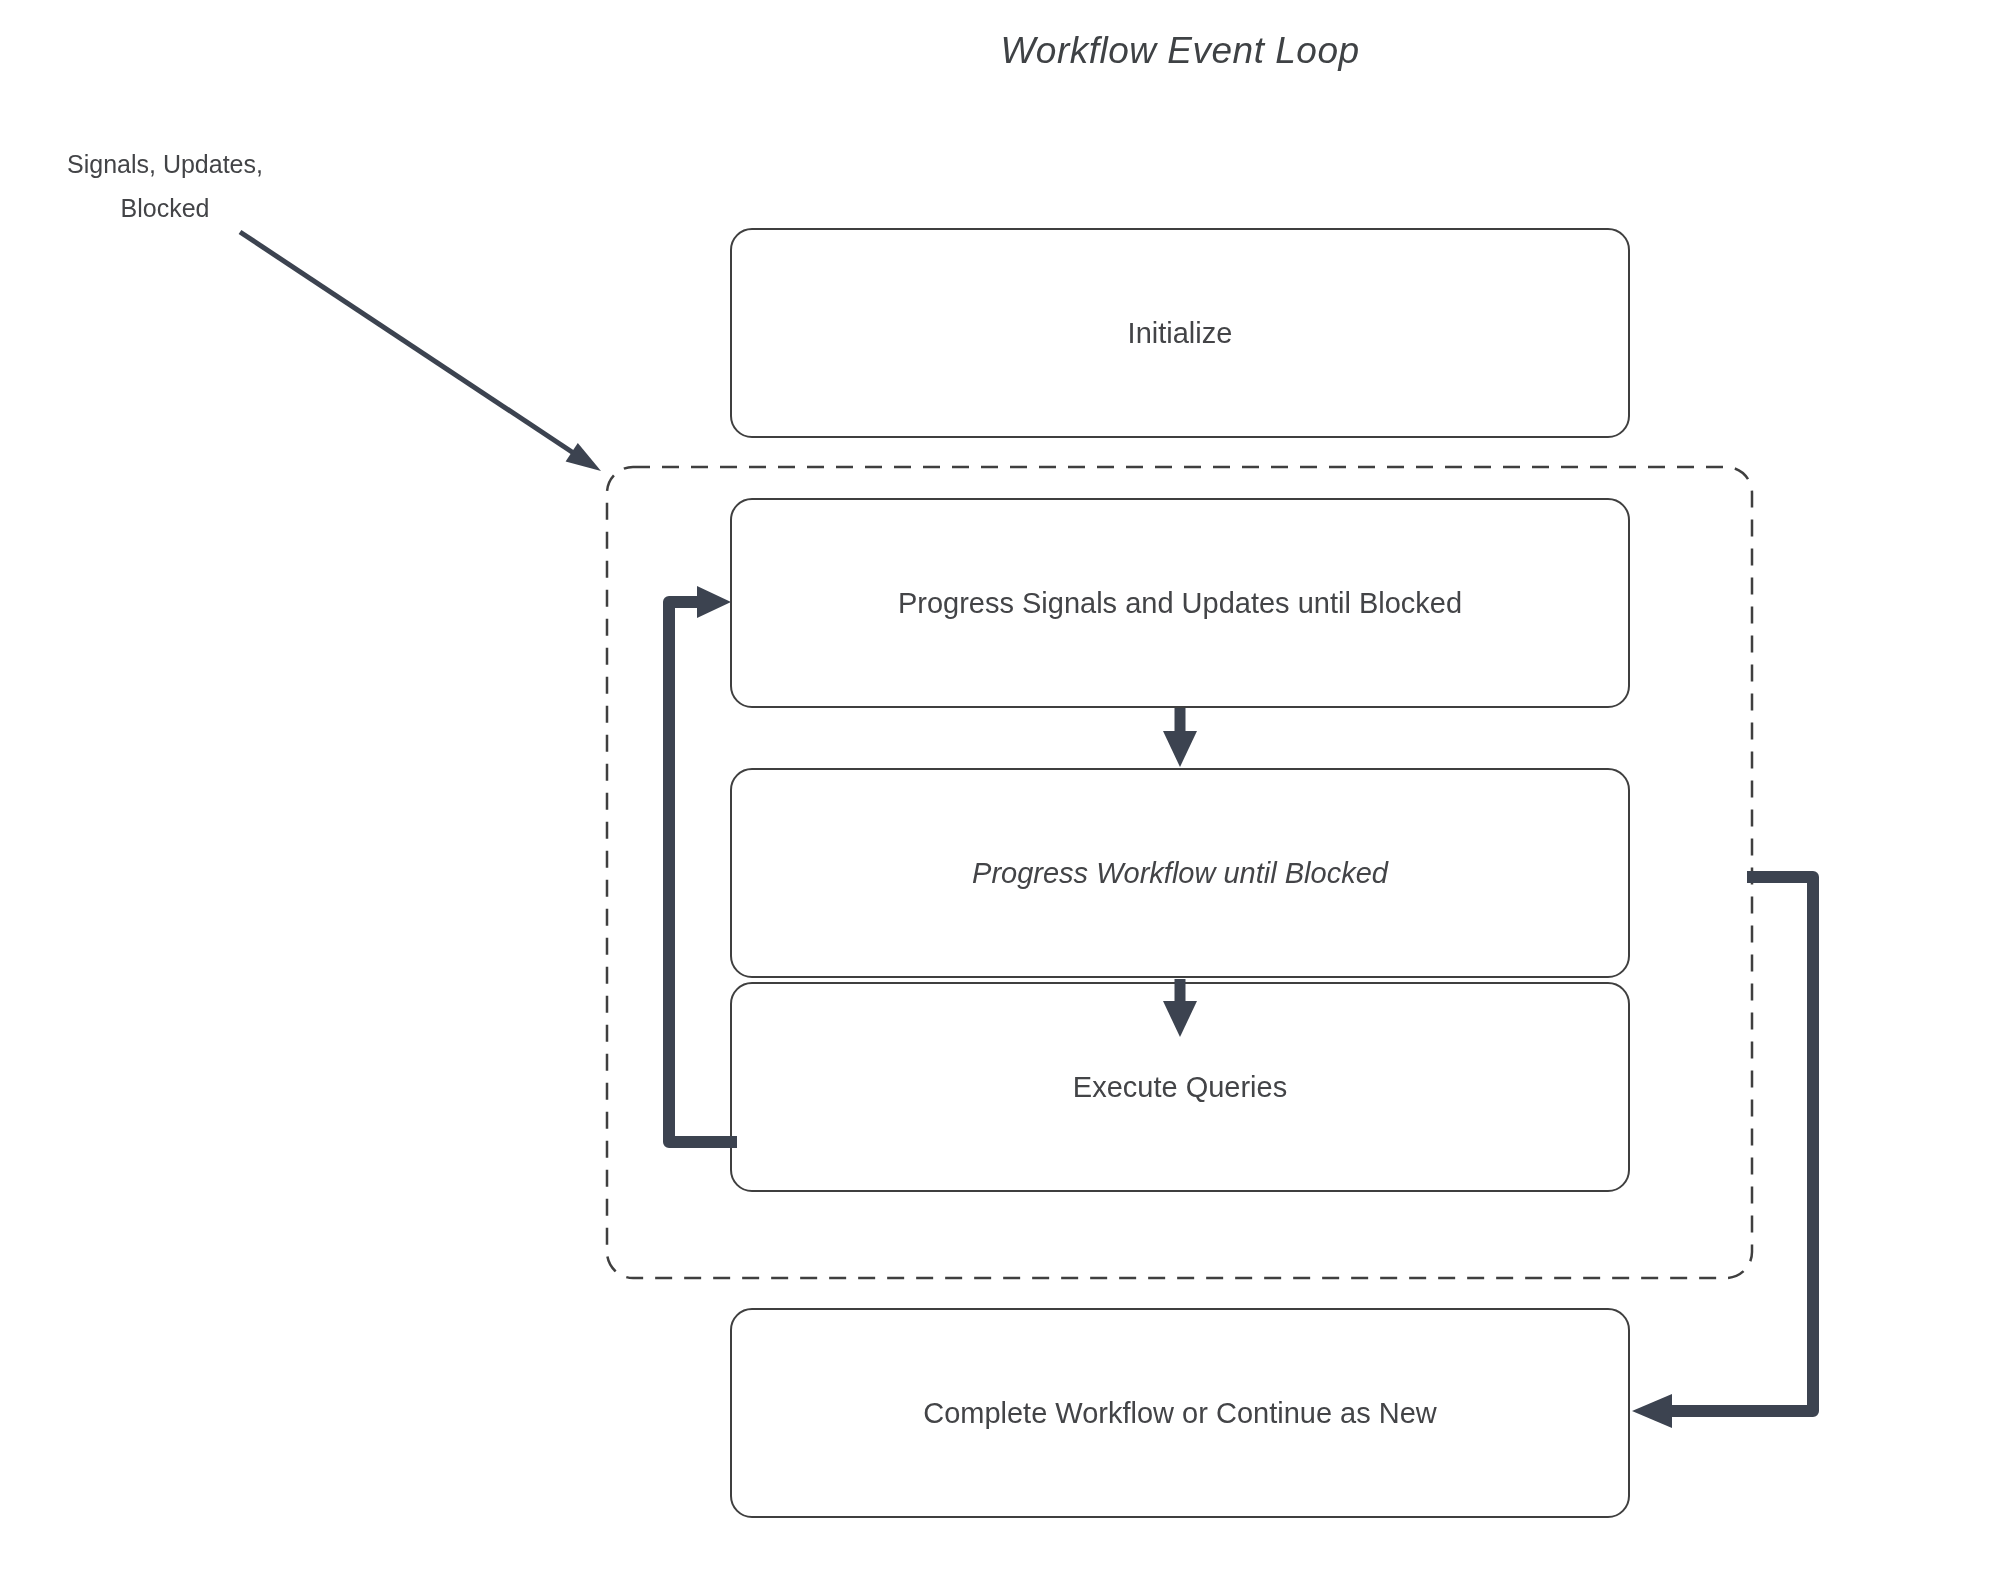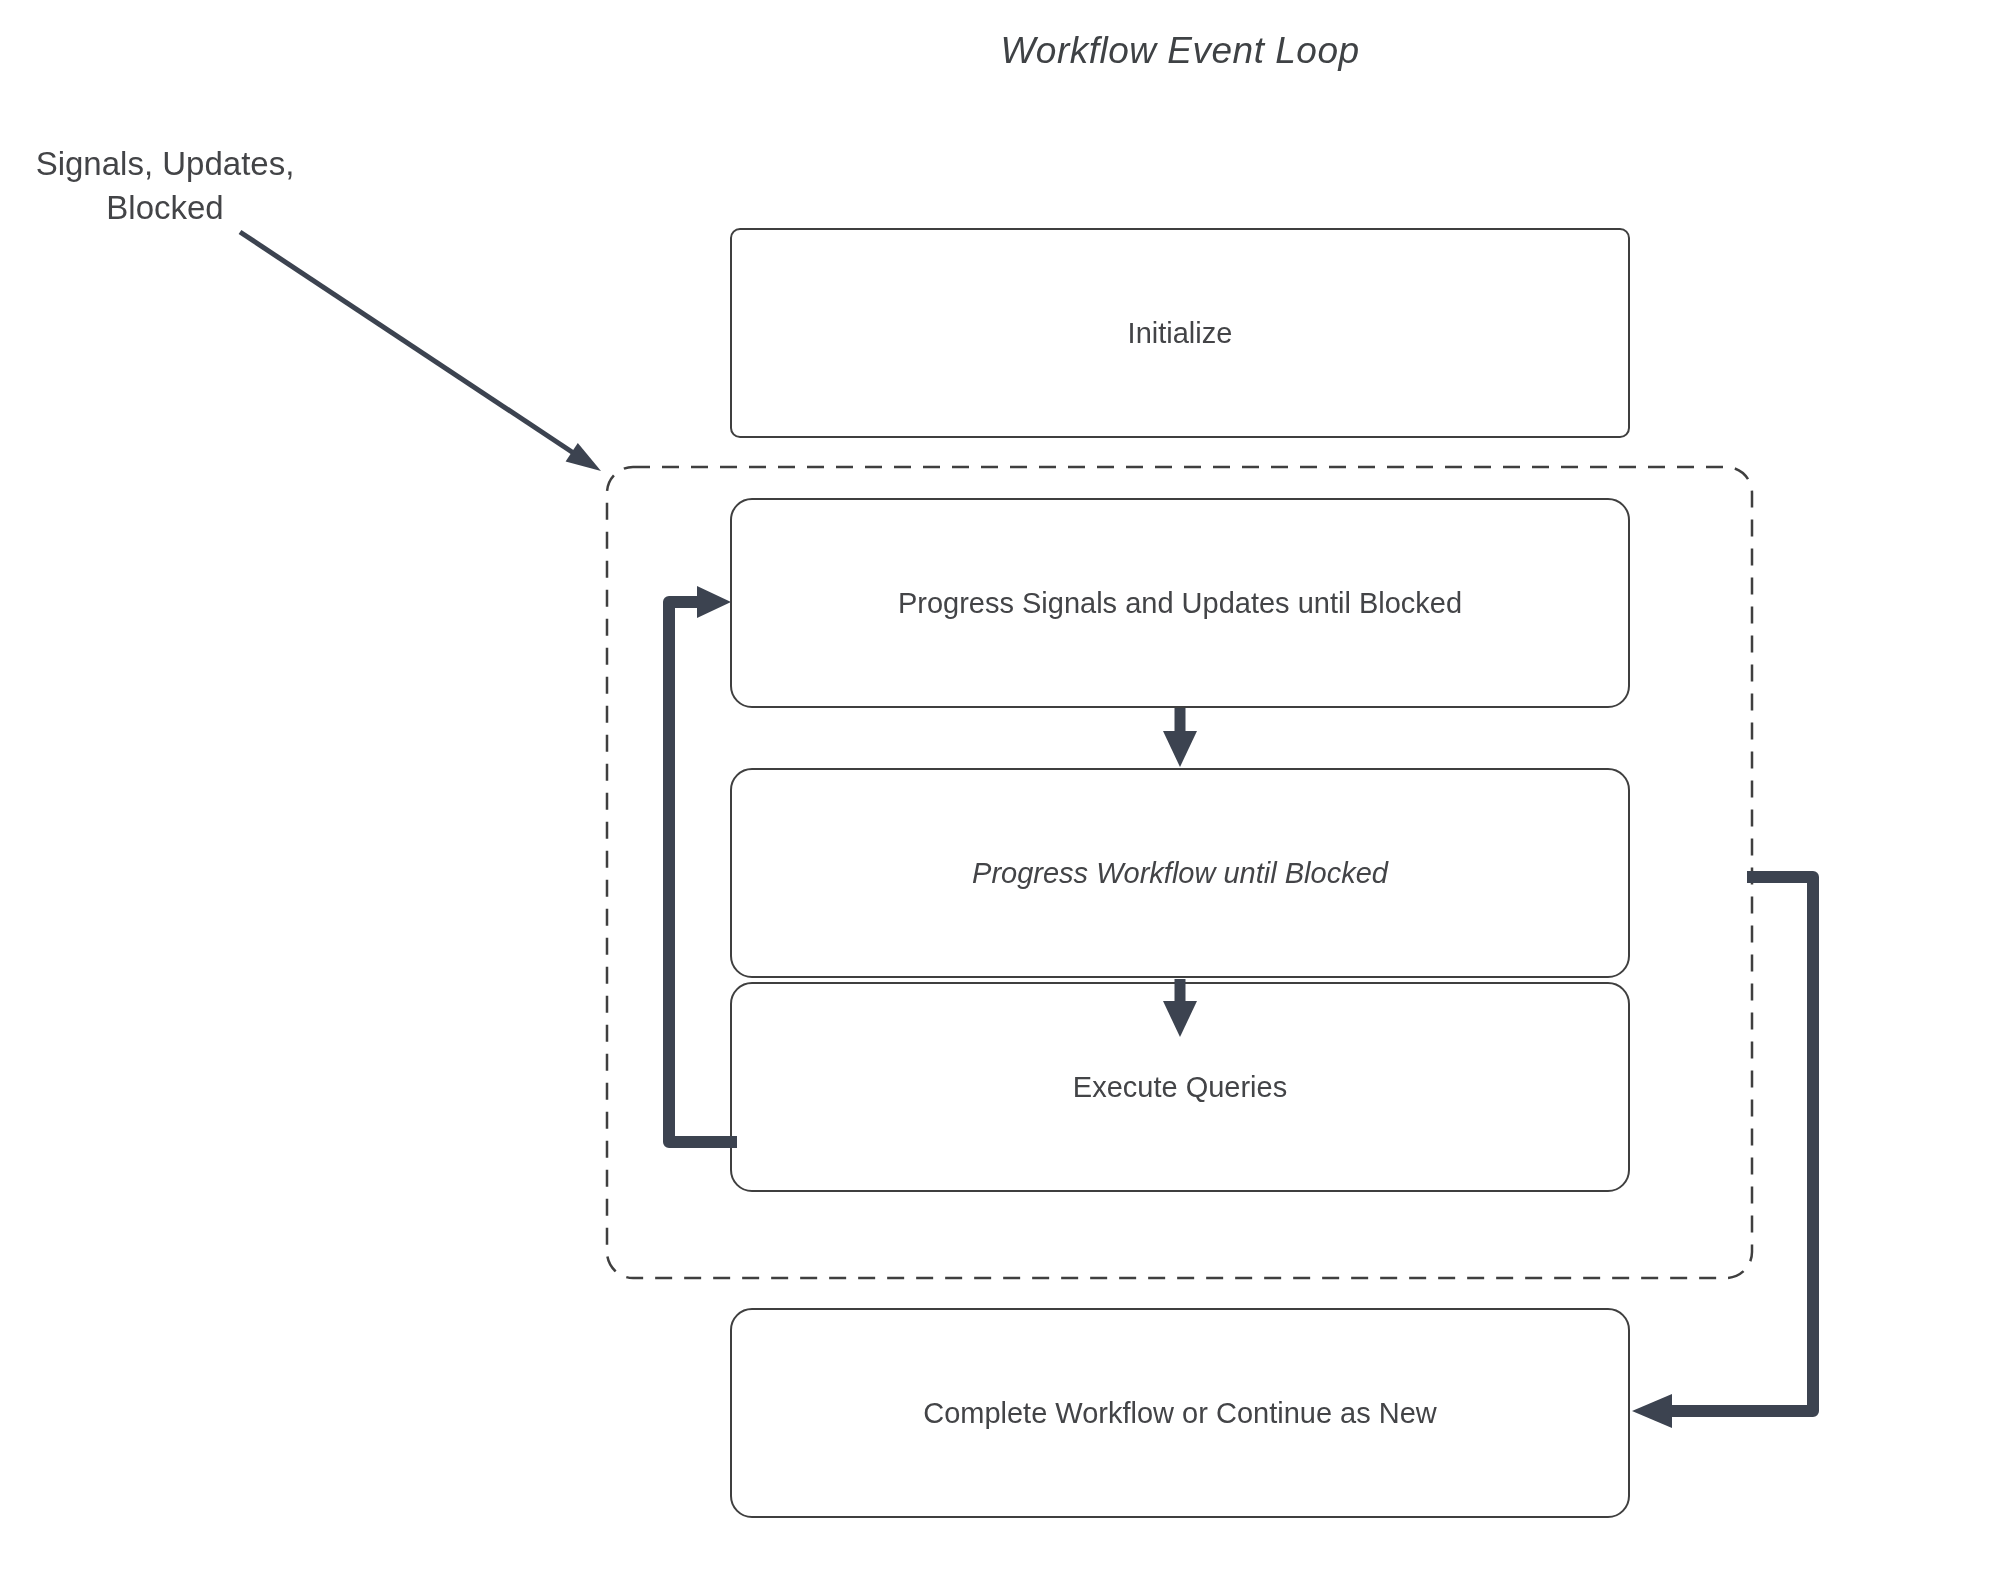--- a/index.html
+++ b/index.html
@@ -26,42 +26,42 @@
     font-style: italic;
     color: #3F4245;
     letter-spacing: 0.5px;
   }
   .annotation {
     position: absolute;
     top: 142px;
     left: 25px;
     width: 280px;
     text-align: center;
-    font-size: 33px;
+    font-size: 25px;
     line-height: 44px;
     color: #434447;
   }
   .node {
     position: absolute;
     left: 730px;
     width: 900px;
     height: 210px;
     box-sizing: border-box;
     background: #FFFFFF;
     border: 2px solid #3F3F3F;
     border-radius: 22px;
     display: flex;
     align-items: center;
     justify-content: center;
     font-size: 29px;
     color: #434447;
     text-align: center;
     z-index: 1;
   }
-  .node-initialize        { top: 228px; border-radius: 10px; }
+  .node-initialize        { top: 228px; }
   .node-progress-signals  { top: 498px; }
   .node-progress-workflow { top: 768px; font-style: italic; }
   .node-execute-queries   { top: 982px; align-items: center; }
   .node-complete-workflow { top: 1308px; text-align: center; }
   .overlay {
     position: absolute;
     top: 0;
     left: 0;
     z-index: 2;
     pointer-events: none;

